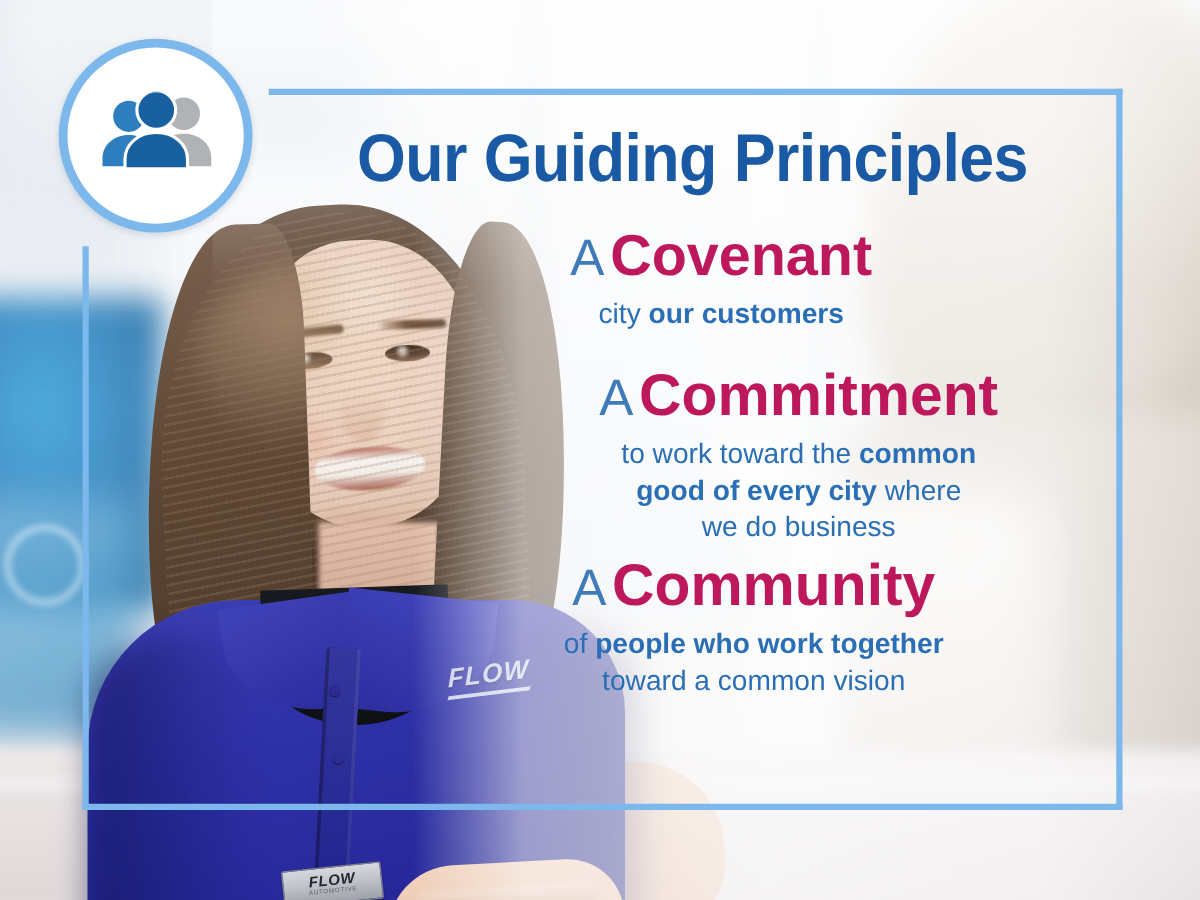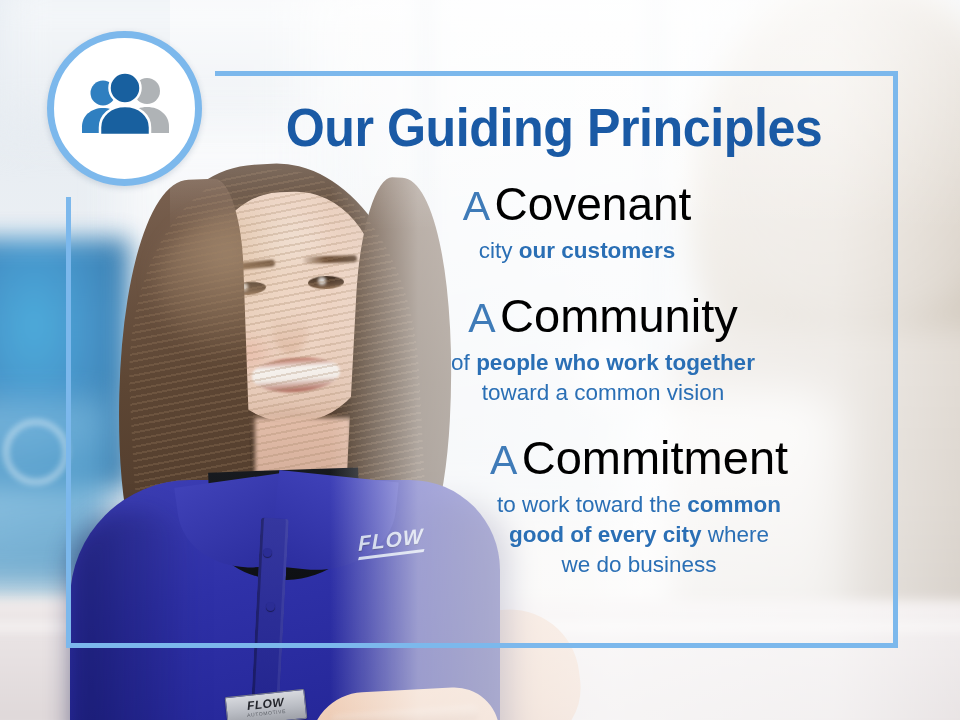--- a/index.html
+++ b/index.html
@@ -397,22 +397,22 @@
     color: #2f78c2;
     white-space: nowrap;
   }
   .p-article {
     font-size: 41px;
     font-weight: 400;
     color: #3f7bb8;
   }
   .p-word {
     font-size: 46px;
-    font-weight: 400;
-    color: #000000;
+    font-weight: 700;
+    color: #be185d;
   }
   .p-sub {
     text-align: center;
     color: #2a6fb5;
     font-size: 22.5px;
     line-height: 1.32;
     margin-top: 6px;
   }
   .p-sub b { font-weight: 700; }
   .p-sub .reg { font-weight: 400; }
@@ -529,37 +529,37 @@
     <div class="principle covenant">
       <div class="p-title">
         <span class="p-article">A</span>
         <span class="p-word">Covenant</span>
       </div>
       <div class="p-sub">
         <span class="reg">city </span><b>our customers</b>
       </div>
     </div>
 
+    <div class="principle commitment">
+      <div class="p-title">
+        <span class="p-article">A</span>
+        <span class="p-word">Commitment</span>
+      </div>
+      <div class="p-sub">
+        <div><span class="reg">to work toward the </span><b>common</b></div>
+        <div><b>good of every city</b><span class="reg"> where</span></div>
+        <div class="reg">we do business</div>
+      </div>
+    </div>
+
     <div class="principle community">
       <div class="p-title">
         <span class="p-article">A</span>
         <span class="p-word">Community</span>
       </div>
       <div class="p-sub">
         <div><span class="reg">of </span><b>people who work together</b></div>
         <div class="reg">toward a common vision</div>
       </div>
     </div>
 
-    <div class="principle commitment">
-      <div class="p-title">
-        <span class="p-article">A</span>
-        <span class="p-word">Commitment</span>
-      </div>
-      <div class="p-sub">
-        <div><span class="reg">to work toward the </span><b>common</b></div>
-        <div><b>good of every city</b><span class="reg"> where</span></div>
-        <div class="reg">we do business</div>
-      </div>
-    </div>
-
   </div>
 </div>
 
 </body></html>

